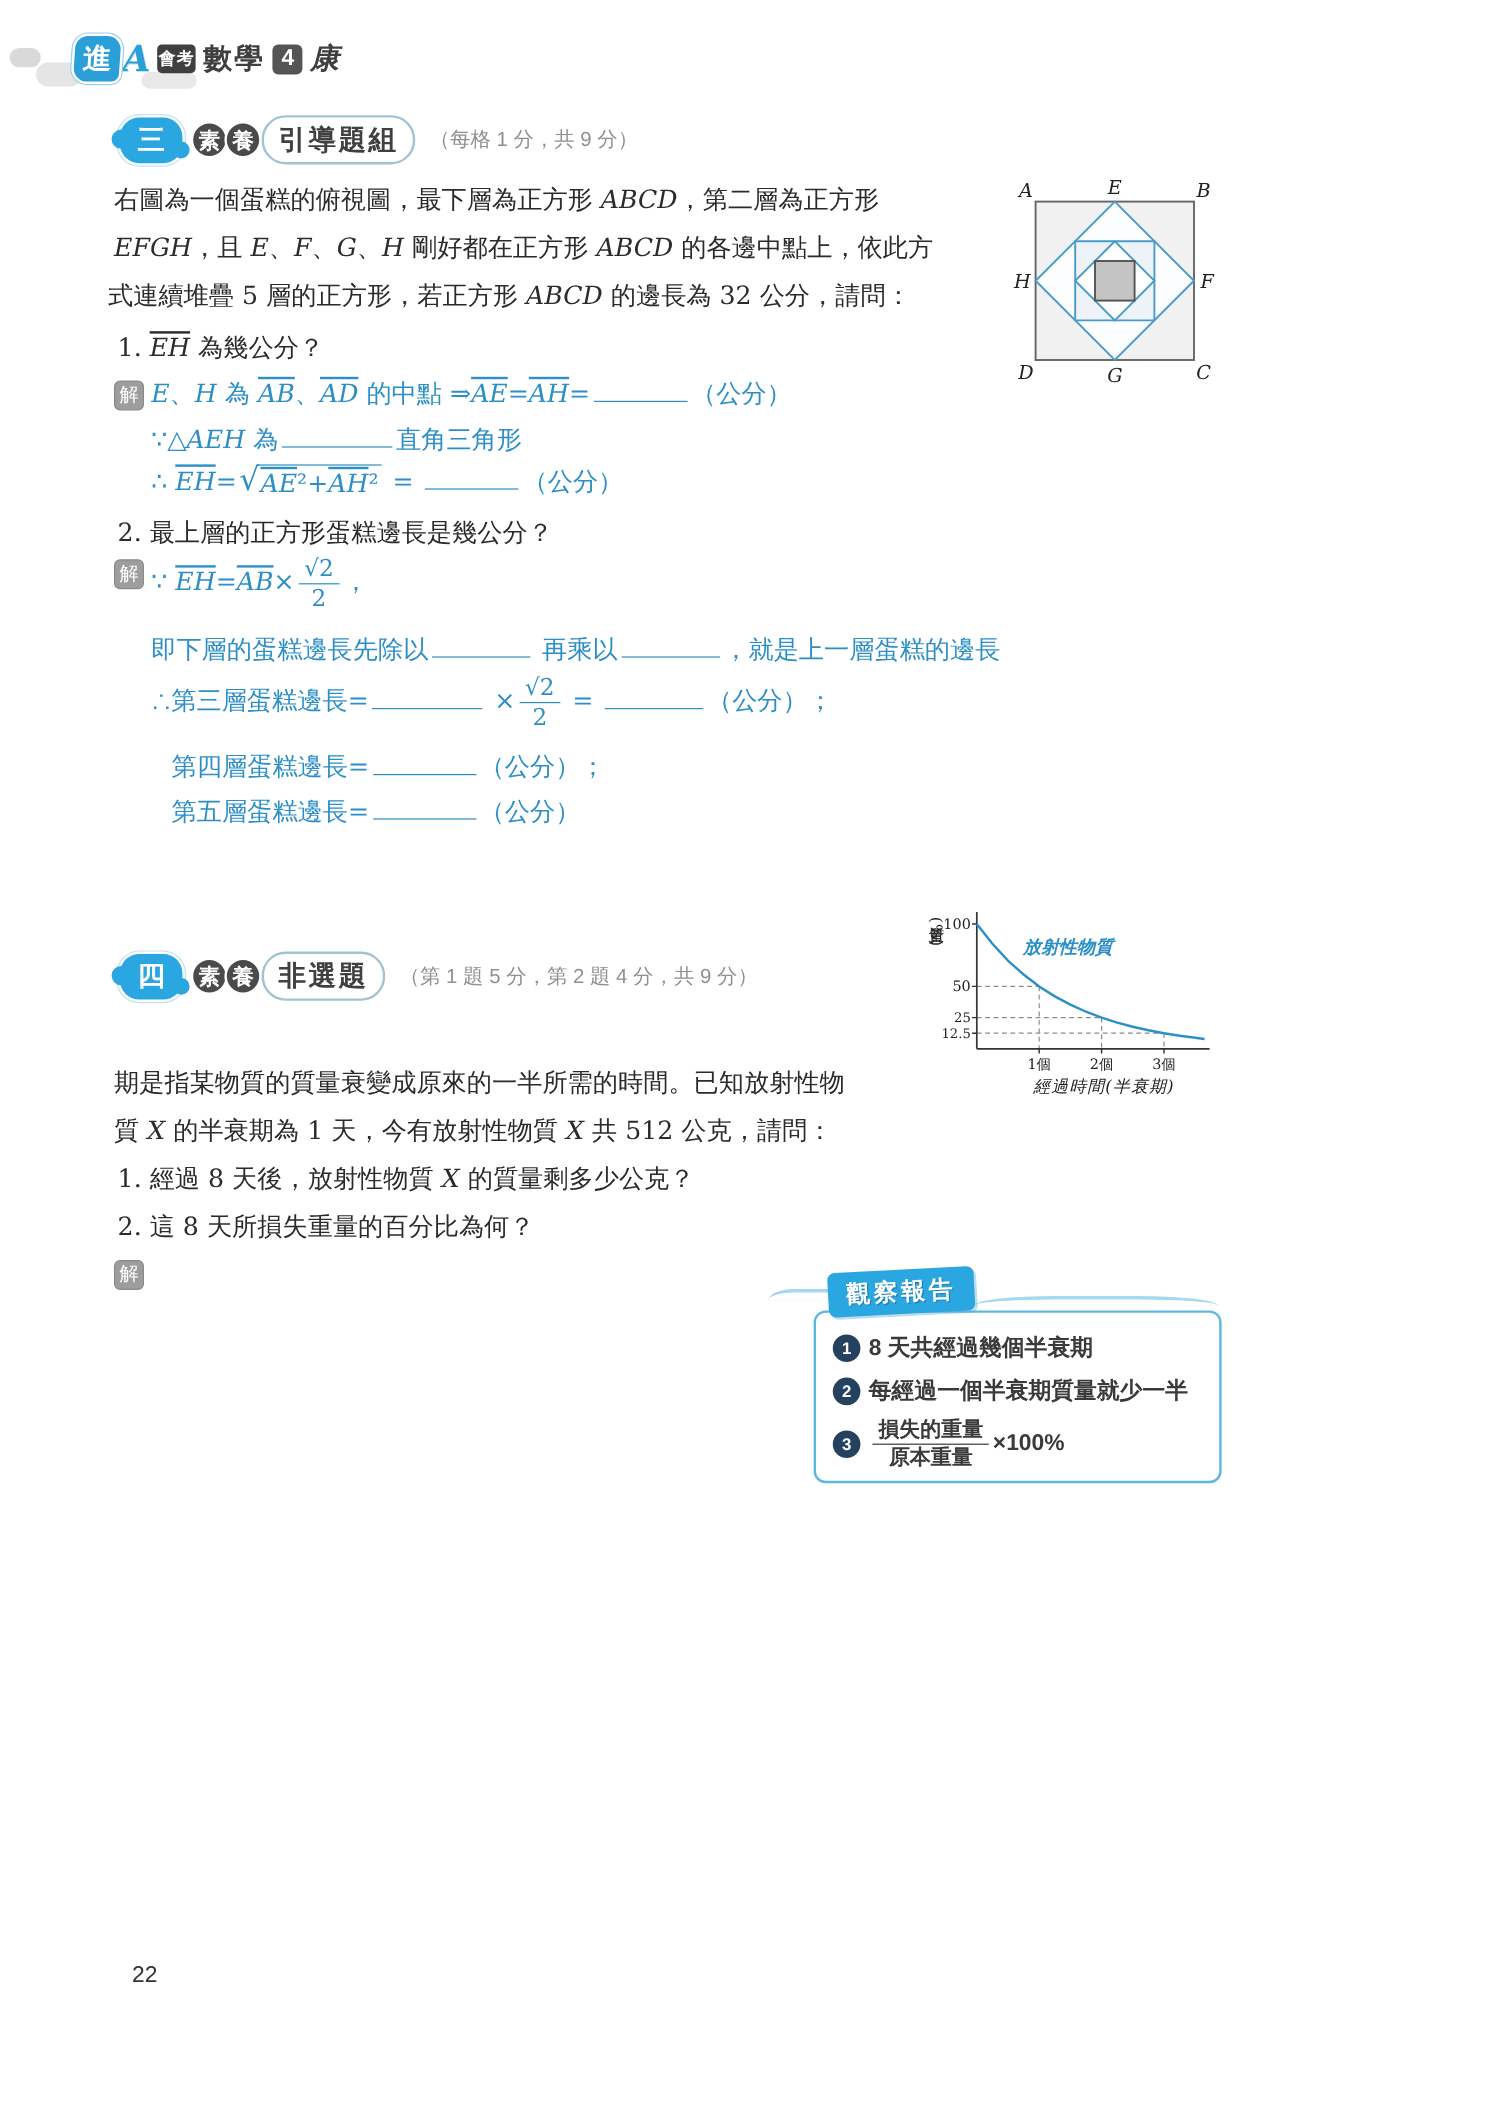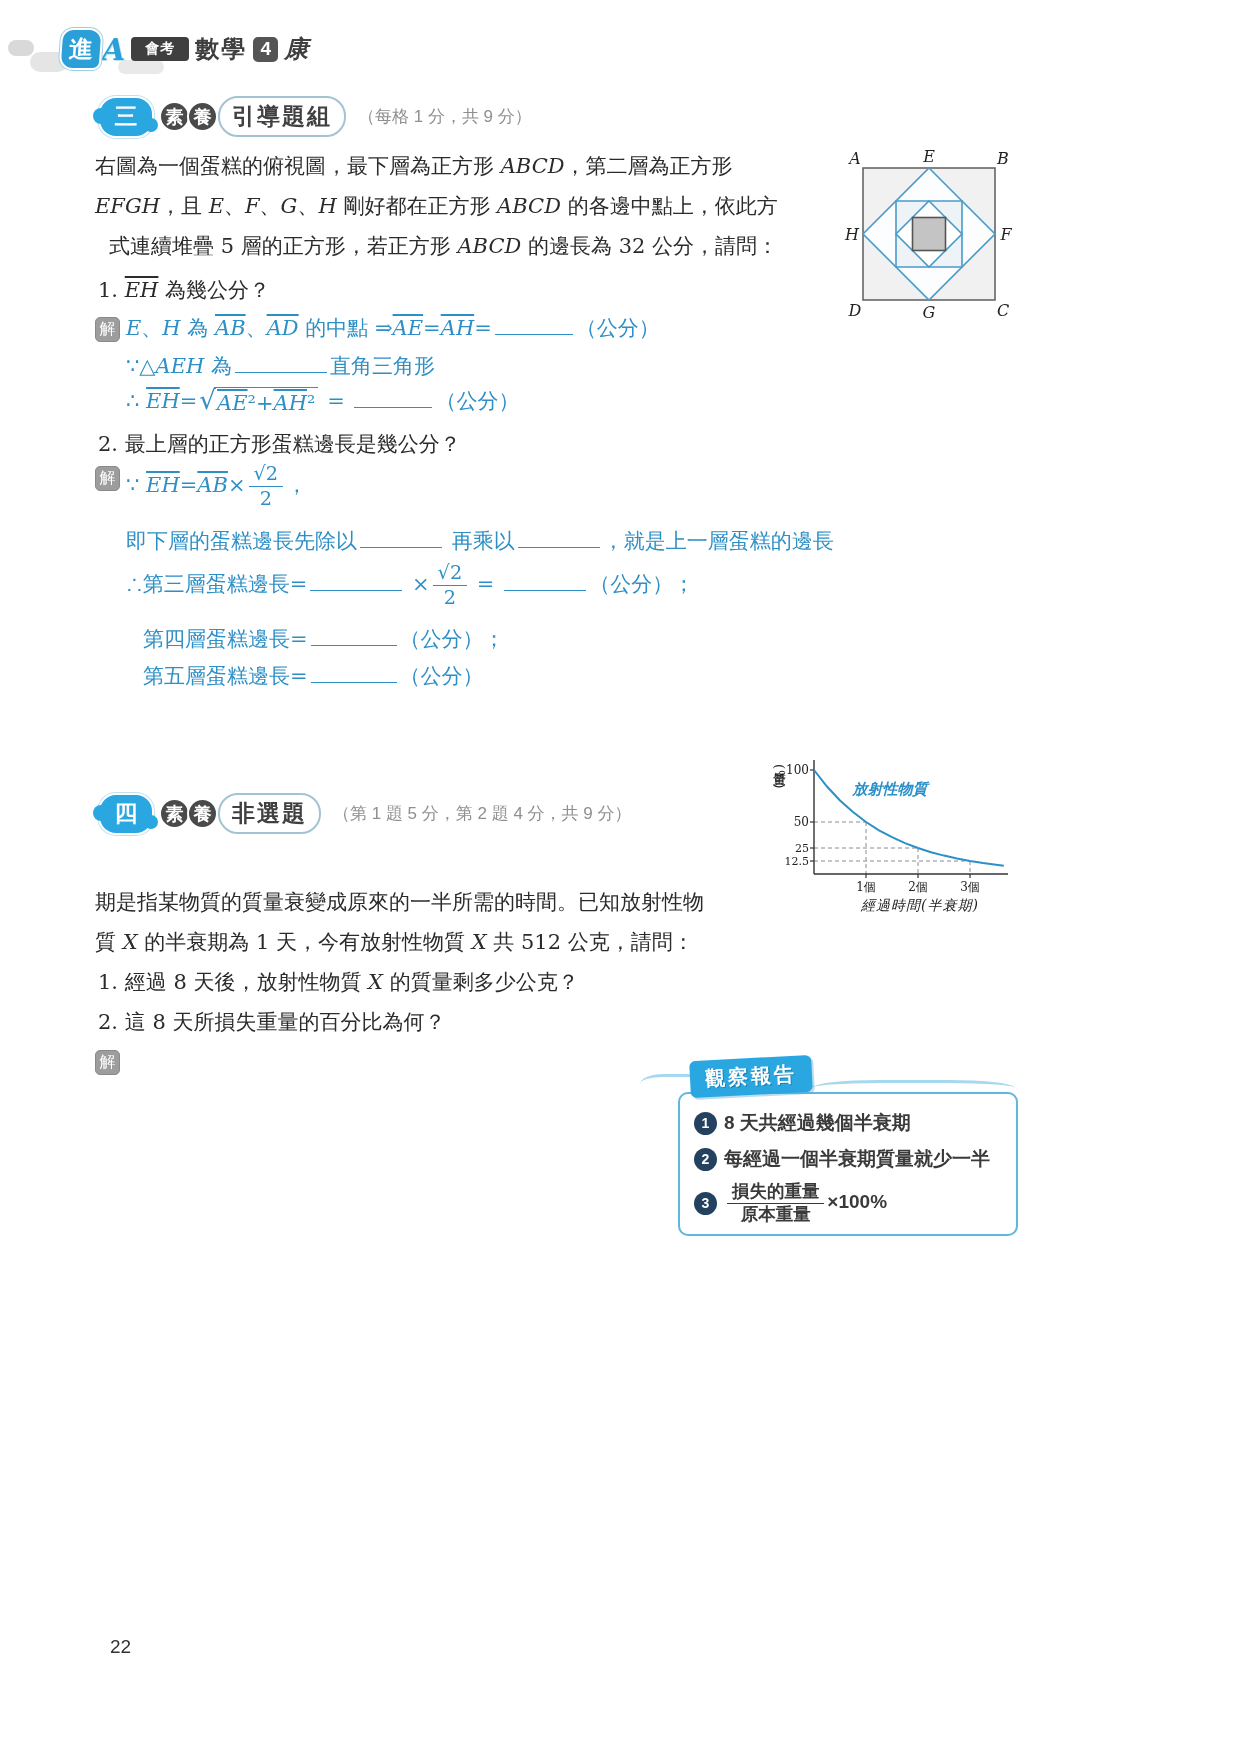--- a/index.html
+++ b/index.html
@@ -40,21 +40,21 @@
                  font-family:"Liberation Sans", sans-serif; border:1px solid #8a8a8a; }
   
   .logo { position:absolute; display:flex; align-items:center; gap:6px; }
   .deco1 { position:absolute; left:8px; top:40px; width:26px; height:16px; background:#cfcfcf; border-radius:8px; opacity:.8;}
   .deco2 { position:absolute; left:30px; top:52px; width:38px; height:20px; background:#dedede; border-radius:10px; opacity:.8;}
   .deco3 { position:absolute; left:118px; top:60px; width:46px; height:14px; background:#e3e3e3; border-radius:8px; opacity:.8;}
   .logo-jin { background:#2b9fd8; color:#fff; font-weight:bold; font-size:24px; padding:3px 7px;
               border-radius:10px 12px 6px 12px; transform:skew(-4deg); box-shadow:0 0 0 2px #fff, 0 0 0 3px #9ecfe8; }
   .logo-a { color:#2b9fd8; font-weight:bold; font-style:italic; font-size:30px; font-family:"DejaVu Serif", serif;
             text-shadow:1px 1px 0 #bfe2f2; margin-left:-4px; }
-  .logo-exam { background:#3f3f3f; color:#fff; font-weight:bold; font-size:14px; padding:3px 14px; border-radius:4px;
+  .logo-exam { background:#3f3f3f; color:#fff; font-weight:bold; font-size:14px; padding:3px 1px; border-radius:4px;
                font-family:"Liberation Sans", sans-serif; letter-spacing:1px; }
   .logo-subject { font-size:24px; font-weight:bold; color:#3f3f3f; font-family:"Liberation Sans", sans-serif; letter-spacing:2px; }
   .logo-vol { background:#555; color:#fff; font-weight:bold; font-size:19px; width:25px; height:25px; border-radius:5px;
               display:flex; align-items:center; justify-content:center; font-family:"Liberation Sans", sans-serif; }
   .logo-pub { font-size:24px; font-weight:bold; color:#3f3f3f; font-style:italic; }
   
   .obs-box { position:absolute; border:2px solid #5fb6e0; border-radius:10px; background:#fff; }
   .obs-item { display:flex; align-items:center; font-family:"Liberation Sans", sans-serif;
               font-size:19px; font-weight:bold; color:#3a3a3a; margin-bottom:10px; }
   .obs-num { flex:0 0 auto; width:23px; height:23px; border-radius:50%; background:#24425f; color:#fff;
@@ -90,21 +90,21 @@
     <span class="sy">
       <span class="sy-circle">素</span>
       <span class="sy-circle">養</span>
     </span>
     <span class="sec-title-box">引導題組</span>
     <span class="sec-points">（每格 1 分，共 9 分）</span>
   </div>
 
   <div class="line" style="left:95px; top:152px;"><span>右圖為一個蛋糕的俯視圖，最下層為正方形 </span><span class="tk-i">ABCD</span><span>，第二層為正方形</span></div>
   <div class="line" style="left:95px; top:192px;"><span class="tk-i">EFGH</span><span>，且 </span><span class="tk-i">E</span><span>、</span><span class="tk-i">F</span><span>、</span><span class="tk-i">G</span><span>、</span><span class="tk-i">H</span><span> 剛好都在正方形 </span><span class="tk-i">ABCD</span><span> 的各邊中點上，依此方</span></div>
-  <div class="line" style="left:109px; top:232px;"><span>式連續堆疊 5 層的正方形，若正方形 </span><span class="tk-i">ABCD</span><span> 的邊長為 32 公分，請問：</span></div>
+  <div class="line" style="left:90px; top:232px;"><span>式連續堆疊 5 層的正方形，若正方形 </span><span class="tk-i">ABCD</span><span> 的邊長為 32 公分，請問：</span></div>
 
   <svg class="abs" style="left:835px; top:146px;" width="185" height="180" viewBox="0 0 185 180">
     <rect x="28" y="22" width="132" height="132" fill="#f1f1f1" stroke="#666" stroke-width="1.6"></rect>
     <polygon points="94,22 160,88 94,154 28,88" fill="#fbfdff" stroke="#4a9bc8" stroke-width="1.6"></polygon>
     <polygon points="61,55 127,55 127,121 61,121" fill="#eef3f8" stroke="#4a9bc8" stroke-width="1.6"></polygon>
     <polygon points="94,55 127,88 94,121 61,88" fill="#ffffff" stroke="#4a9bc8" stroke-width="1.6"></polygon>
     <rect x="77.5" y="71.5" width="33" height="33" fill="#c4c4c4" stroke="#555" stroke-width="1.6"></rect>
     <g font-size="16" font-style="italic" fill="#222" text-anchor="middle">
       <text x="20" y="18">A</text>
       <text x="94" y="16">E</text>

